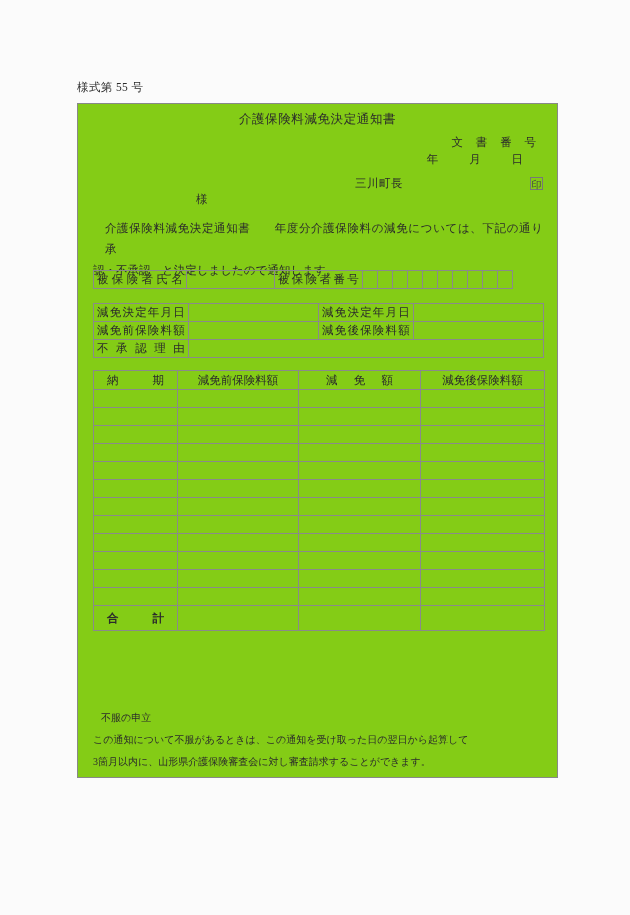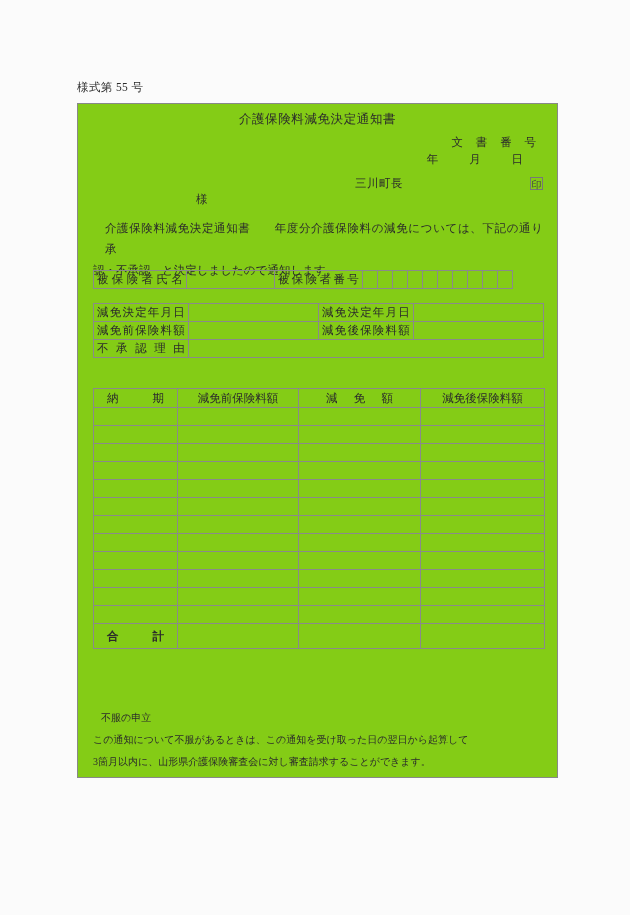--- a/index.html
+++ b/index.html
@@ -156,21 +156,20 @@
   .tbl-detail td.d-label { width: 95px; }
   .tbl-detail td.d-value { width: 130px; }
   .tbl-detail td { height: 19px; font-family: Liberation Mono, monospace; }
 
   
   .tbl-main {
     position: absolute;
     left: 15px;
     top: 266px;
     width: 451px;
-    margin-top: 18px;
   }
   .tbl-main td { height: 21px; }
   .tbl-main col.c1 { width: 84px; }
   .tbl-main col.c2 { width: 121px; }
   .tbl-main col.c3 { width: 122px; }
   .tbl-main col.c4 { width: 124px; }
   .tbl-main thead td {
     text-align: center;
     height: 19px;
   }

